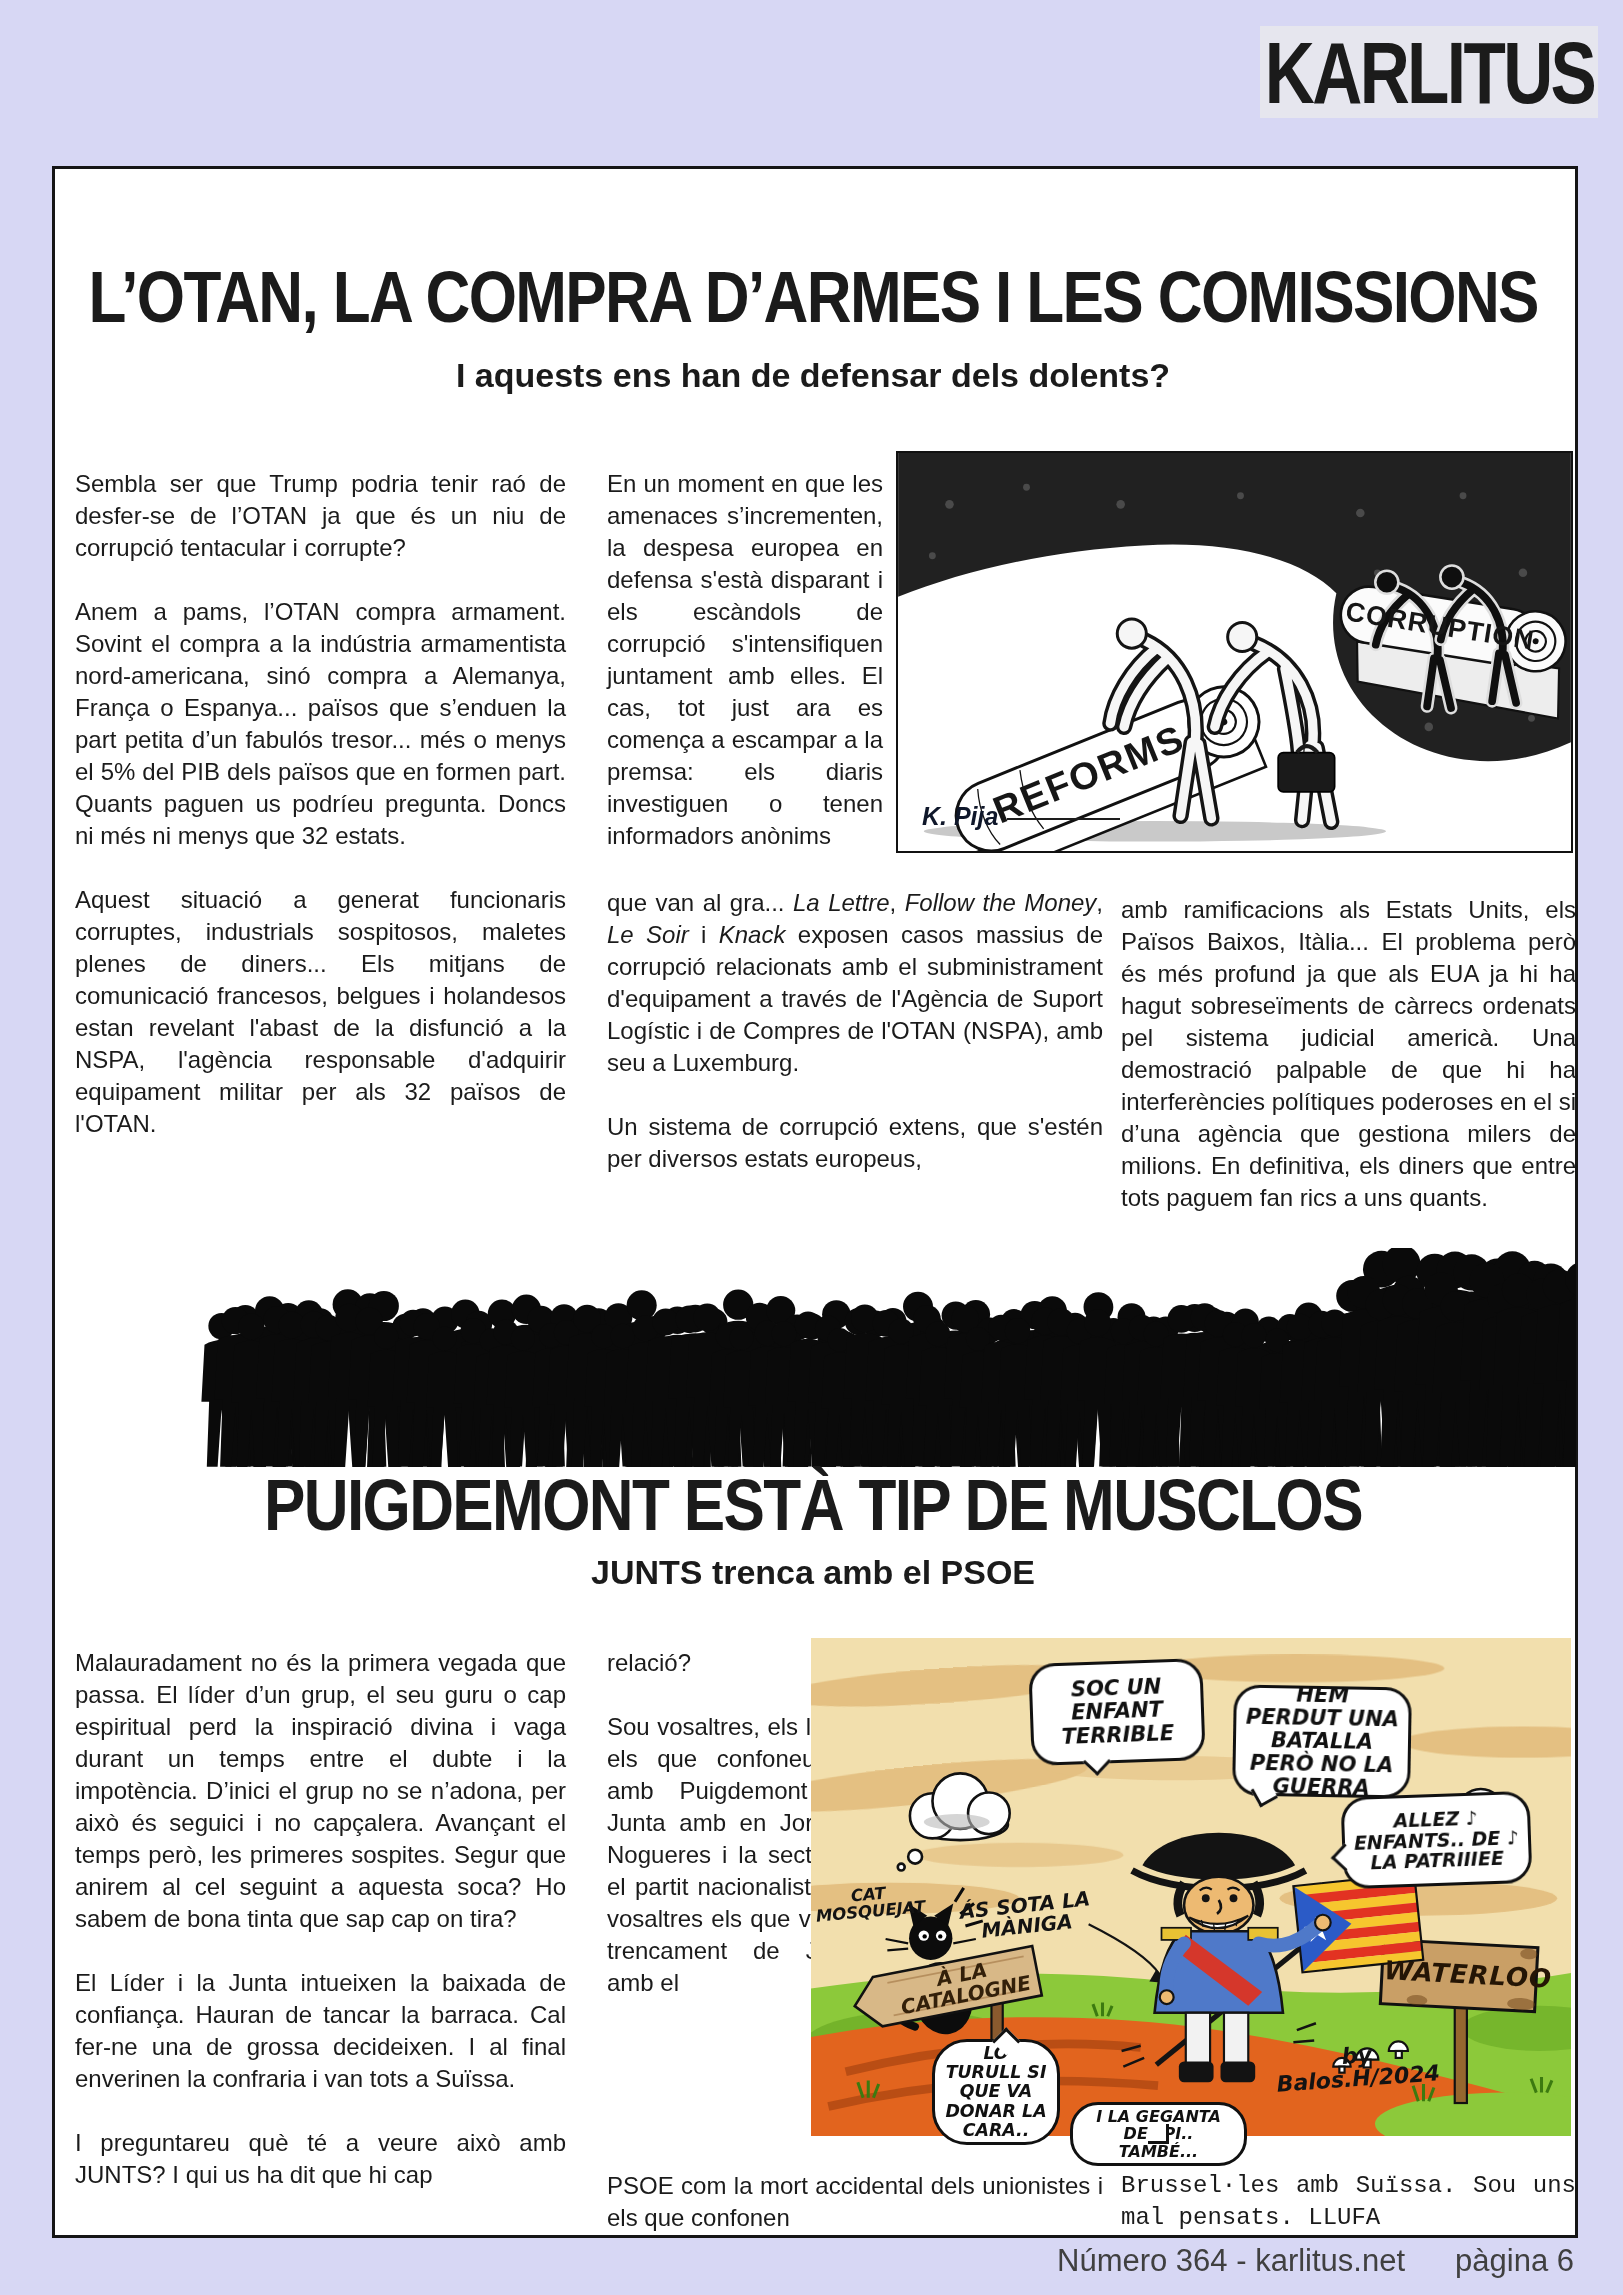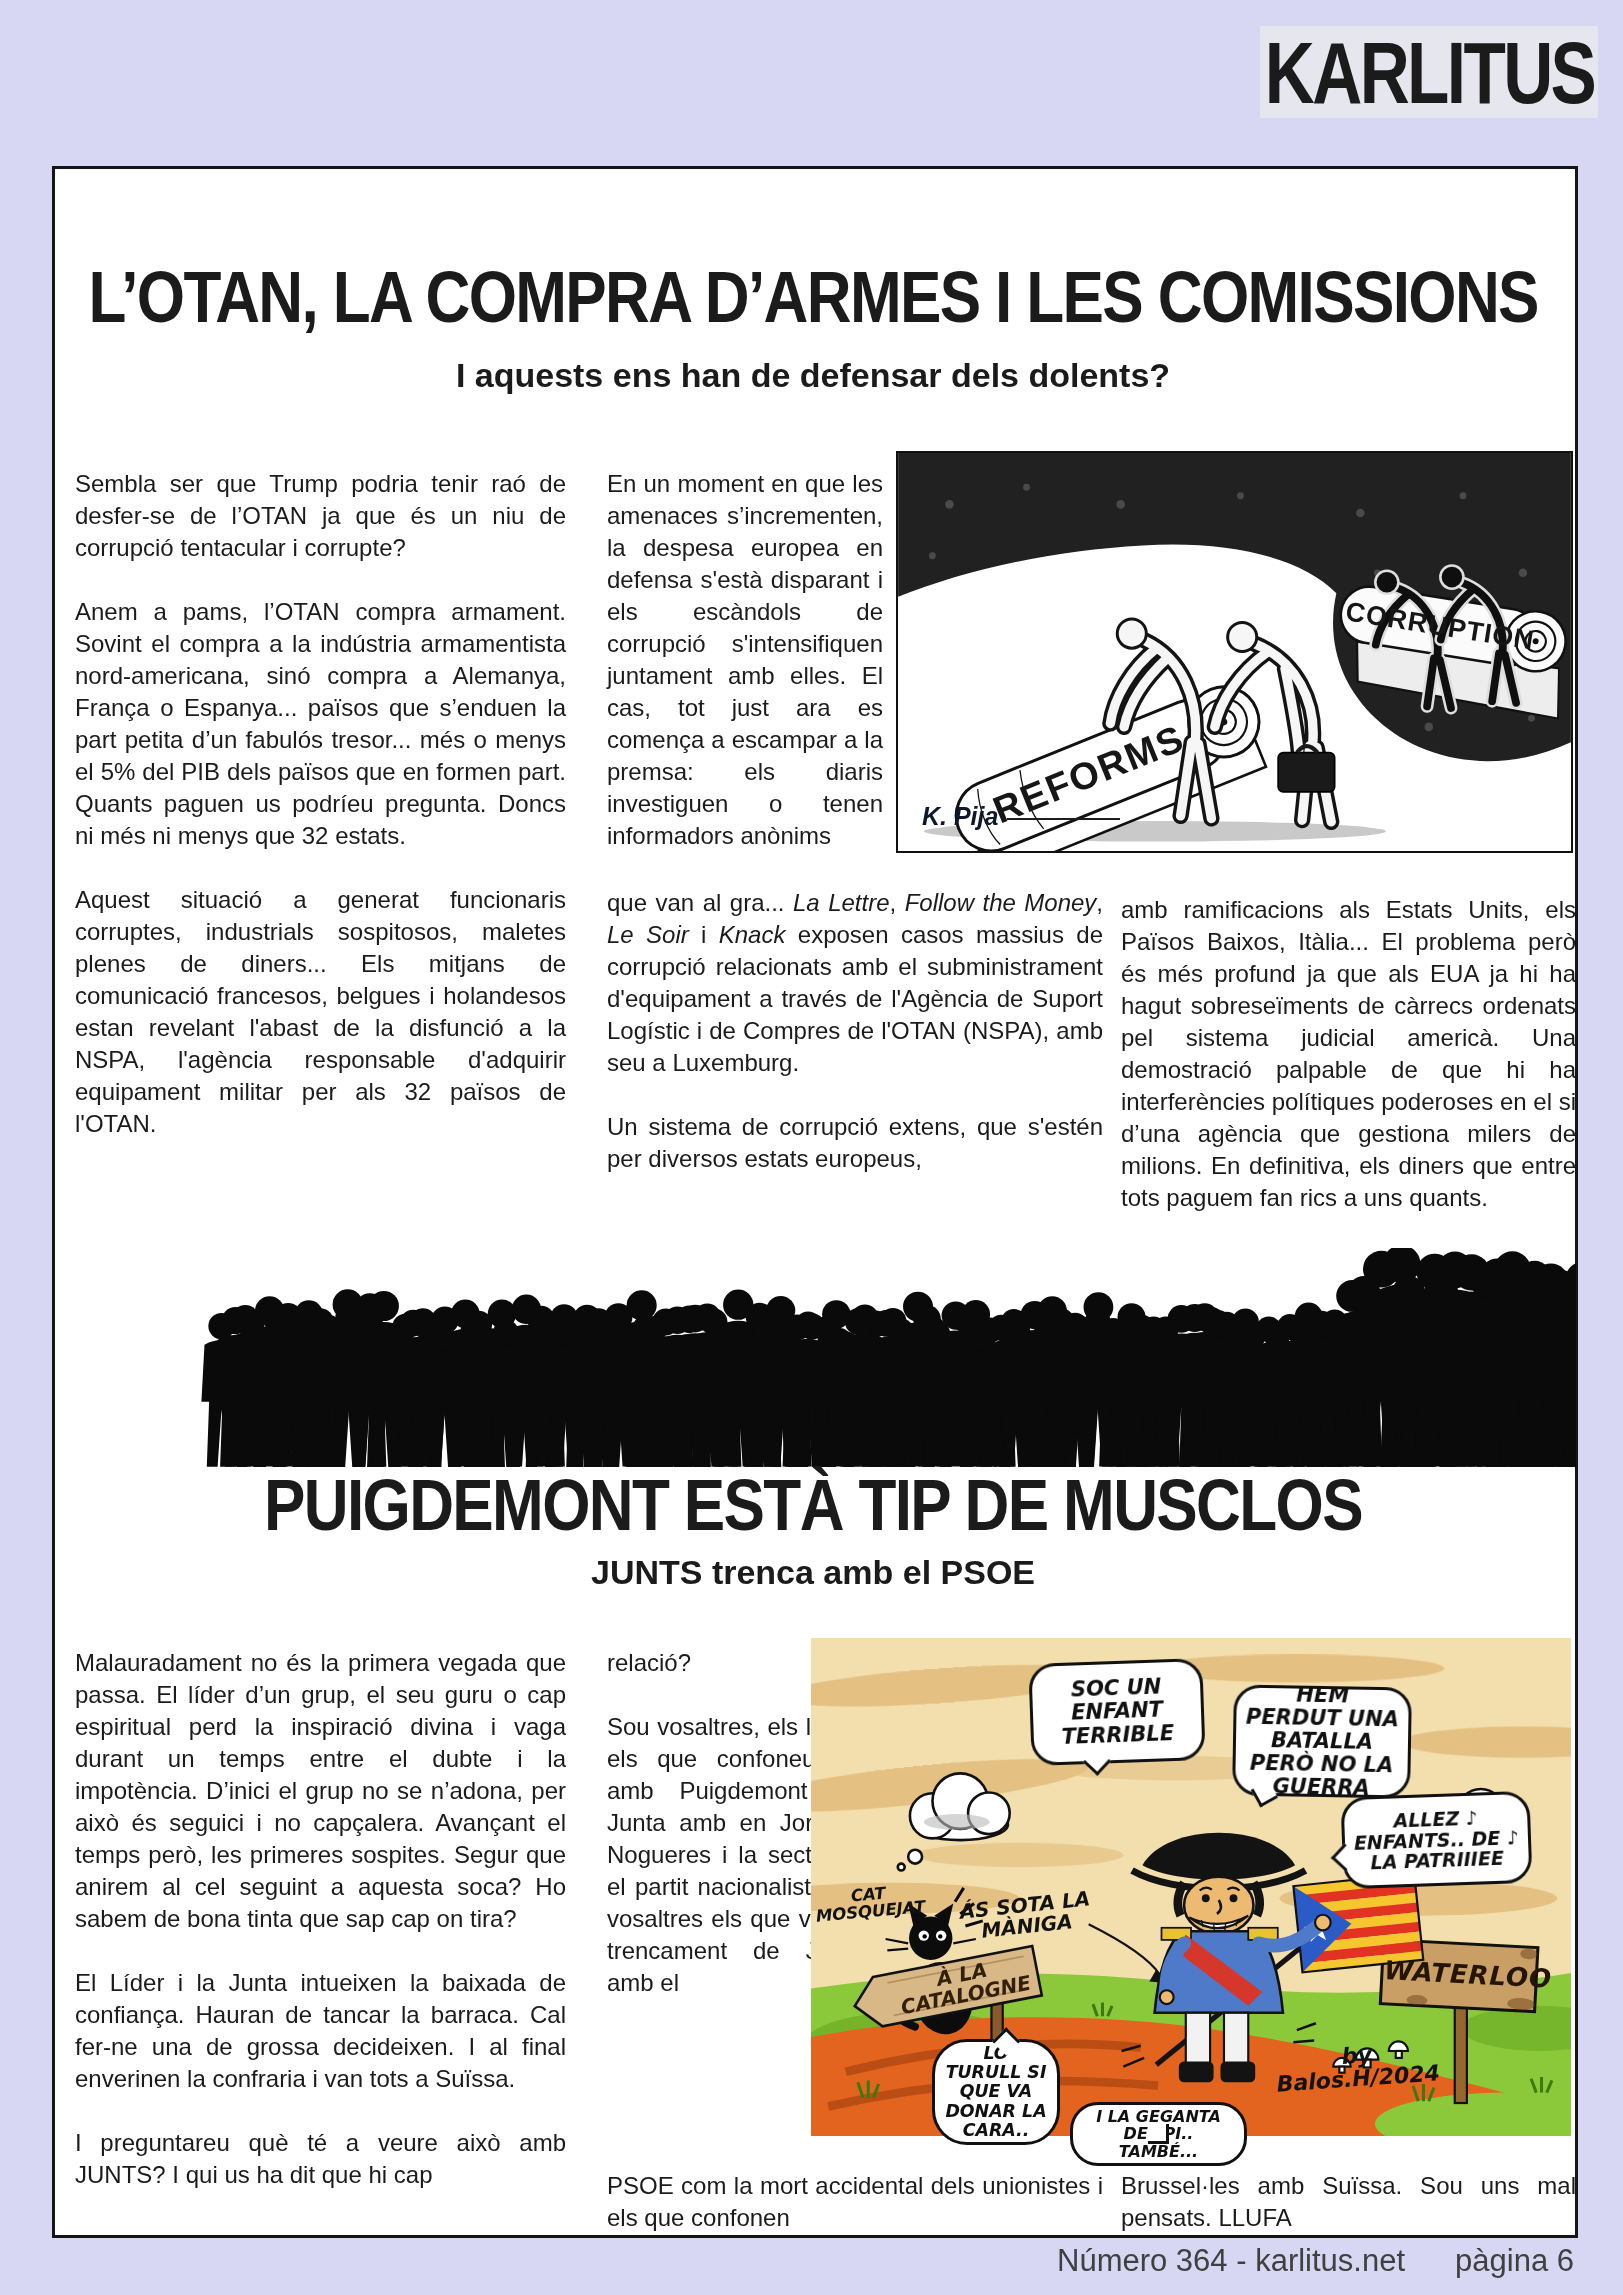--- a/index.html
+++ b/index.html
@@ -23,21 +23,21 @@
   #a1img{position:absolute;left:896px;top:451px;width:673px;height:398px;border:2.6px solid #111;background:#fff;}
   .roll-label{position:absolute;font-weight:bold;color:#161616;text-align:center;white-space:nowrap;}
   #lbl-reforms{left:87px;top:300px;width:208px;font-size:38px;letter-spacing:1.7px;transform:rotate(-22deg);}
   #lbl-corruption{left:438px;top:158px;width:208px;font-size:27px;letter-spacing:0.9px;transform:rotate(9deg);}
   #lbl-ksig{position:absolute;left:24px;top:349px;font-size:25px;font-style:italic;font-weight:bold;color:#0f172a;}
   #lbl-ksig::after{content:"";display:inline-block;width:113px;border-top:2.6px solid #1d1d1d;margin-left:8.7px;vertical-align:5.2px;}
   #crowd{position:absolute;left:198px;top:1248px;width:1378px;height:219px;}
   #a2c1{left:75px;top:1627px;width:491px;}
   #a2c2{left:607px;top:1627px;width:276px;}
   #a2c2b{left:607px;top:2150px;width:496px;}
-  #a2c3{left:1121px;top:2150px;width:455px;}
+  #a2c3{left:1121px;top:2150px;width:455px;font-family:Liberation Mono, monospace;}
   #a2img{position:absolute;left:811px;top:1638px;width:760px;height:498px;background:#f2dfad;}
   .bubble{position:absolute;background:#fff;border:3px solid #111;border-radius:26px;
           display:flex;align-items:center;justify-content:center;text-align:center;
           font-weight:bold;font-style:italic;font-size:21px;line-height:1.1;padding:5.2px 8.7px;box-sizing:border-box;
           font-family:"DejaVu Sans",sans-serif;color:#111;}
   .bubble::after{content:"";position:absolute;width:17.4px;height:17.4px;background:#fff;
                  border-right:3px solid #111;border-bottom:3px solid #111;}
   .tail-b::after{bottom:-11.3px;left:52px;transform:rotate(45deg);}
   .tail-bl::after{bottom:-11.3px;left:19px;transform:rotate(60deg);}
   .tail-l::after{left:-11.3px;top:47px;transform:rotate(135deg);}

